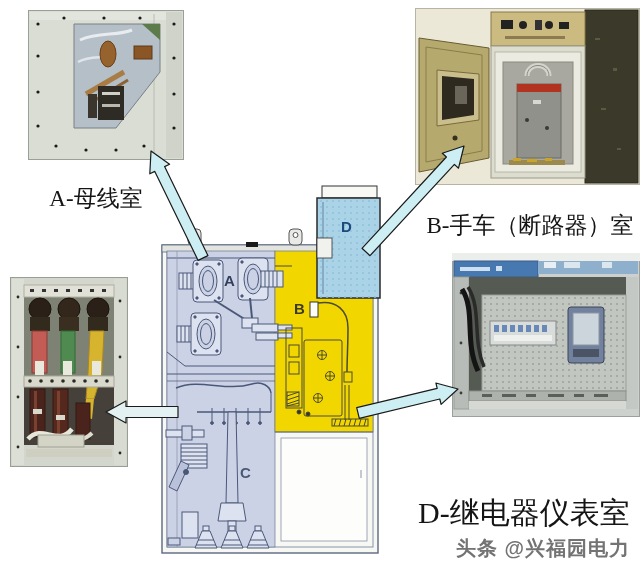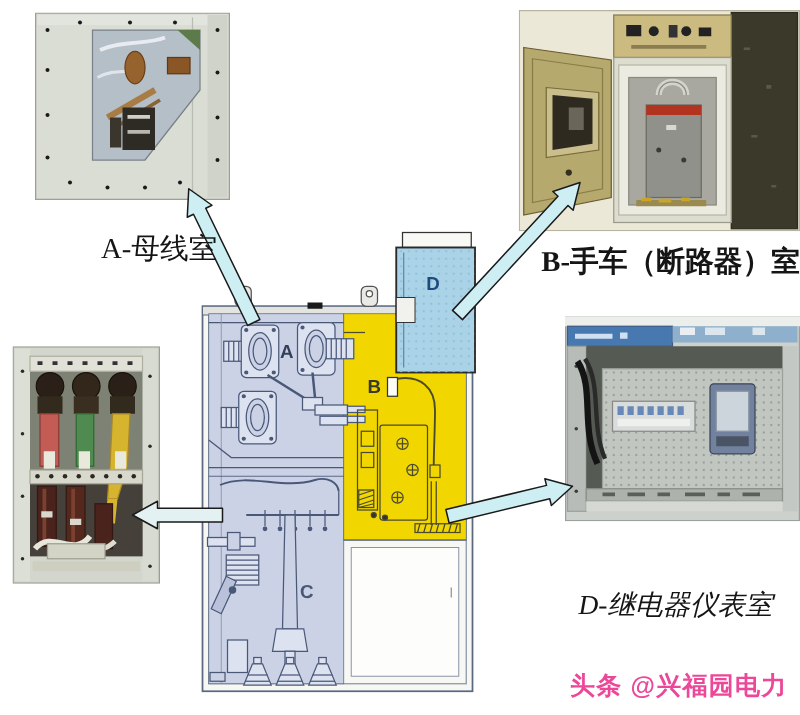--- a/index.html
+++ b/index.html
@@ -1,29 +1,29 @@
 <!DOCTYPE html>
 <html><head>
 <meta charset="utf-8">
 <style>
   html,body{margin:0;padding:0;background:#ffffff;}
   .canvas{position:relative;width:640px;height:572px;background:#ffffff;overflow:hidden;
           font-family:"Liberation Serif","DejaVu Serif",serif;}
   .photo{position:absolute;z-index:1;}
   .photo svg{display:block;}
-  .caption{position:absolute;z-index:6;color:#151515;text-align:right;white-space:nowrap;
+  .caption{position:absolute;z-index:6;color:#151515;text-align:center;white-space:nowrap;
            font-size:23px;font-family:"Liberation Serif","DejaVu Serif",serif;}
   #cap-a{left:18px;top:183px;width:156px;}
-  #cap-b{left:420px;top:194px;width:220px;font-weight:bold;}
+  #cap-b{left:420px;top:210px;width:220px;}
   #cap-c{left:4px;top:468px;width:130px;}
-  #cap-d{left:418px;top:469px;width:200px;font-size:22px;font-style:italic;}
+  #cap-d{left:418px;top:493px;width:200px;font-size:30px;}
   #diagram{position:absolute;left:0;top:0;z-index:5;pointer-events:none;}
   .watermark{position:absolute;right:10px;top:535px;z-index:7;
              font-family:"Liberation Sans","DejaVu Sans",sans-serif;
-             font-weight:bold;font-size:20px;color:#ec4899;letter-spacing:1px;}
+             font-weight:bold;font-size:20px;color:#737373;letter-spacing:1px;}
 </style>
 </head>
 <body>
 
 <div class="canvas">
 
   <figure class="photo" id="photo-a" style="left:28px;top:10px;margin:0;">
     <svg width="156" height="150" viewBox="0 0 156 150">
       <rect x="0.5" y="0.5" width="155" height="149" fill="#d9ddd3" stroke="#9aa096"></rect>
       <rect x="2" y="2" width="152" height="8" fill="#e2e5dd"></rect>

